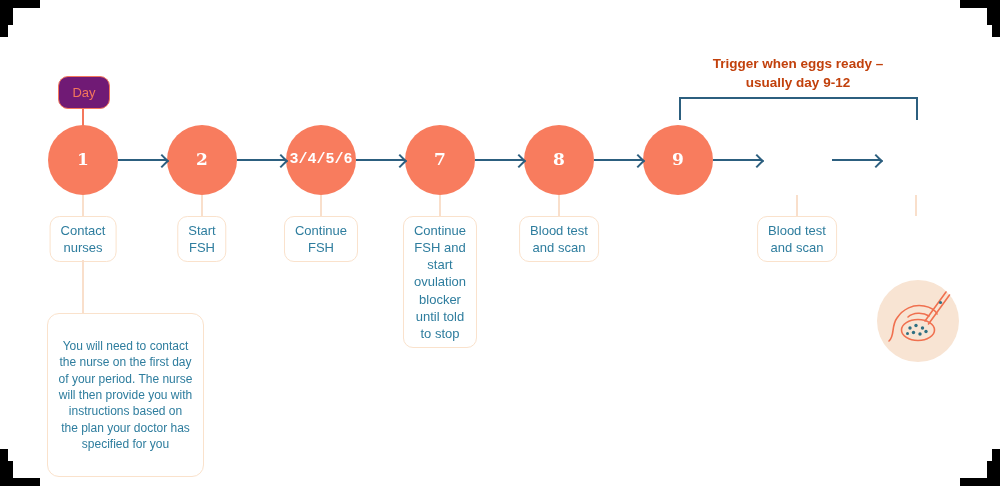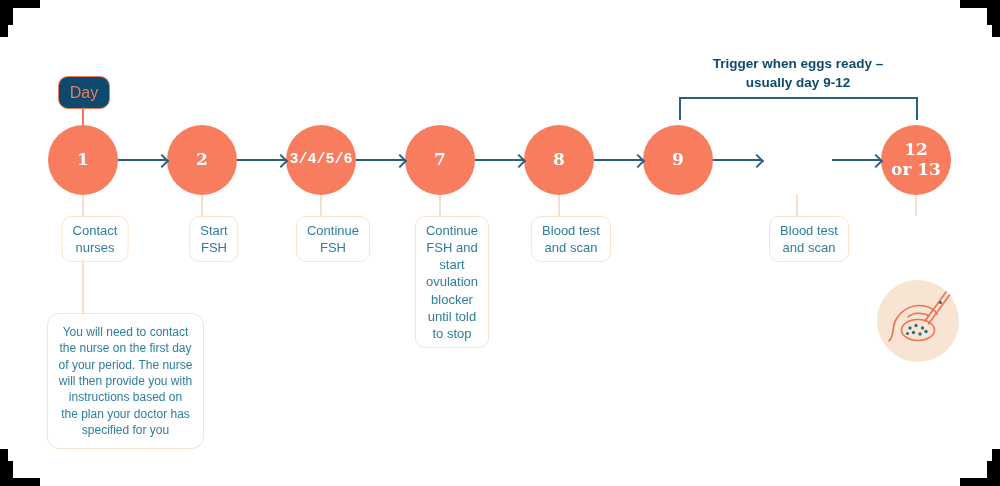--- a/index.html
+++ b/index.html
@@ -9,49 +9,49 @@
   }
   
   .corner{position:absolute;width:40px;height:40px;background:#000;
     clip-path:polygon(0 0,40px 0,40px 8px,13px 8px,13px 25px,8px 25px,8px 37px,0 37px);}
   .corner.tl{left:0;top:0;}
   .corner.tr{right:0;top:0;transform:scaleX(-1);}
   .corner.bl{left:0;bottom:0;transform:scaleY(-1);}
   .corner.br{right:0;bottom:0;transform:scale(-1,-1);}
   
   .day-tag{position:absolute;left:58px;top:76px;width:50px;height:31px;
-    border:1.5px solid #F4775C;border-radius:10px;background:#0c4a6e;color:#F4775C;
-    font-size:16px;display:flex;align-items:center;justify-content:center;}
+    border:1.5px solid #F4775C;border-radius:10px;background:#701a75;color:#F4775C;
+    font-size:13px;display:flex;align-items:center;justify-content:center;}
   .day-stem{position:absolute;left:82px;top:108px;width:2px;height:22px;background:#F4775C;}
   
   .circle{position:absolute;top:125px;width:70px;height:70px;border-radius:50%;
     background:#F87C5E;color:#ffffff;display:flex;align-items:center;justify-content:center;
     font-family:"DejaVu Serif",serif;font-weight:bold;font-size:17px;text-align:center;
     line-height:1.15;white-space:pre-line;}
   .circle.small{font-size:15px;font-family:Liberation Mono, monospace;}
   
   .arrow{position:absolute;top:159px;width:49px;height:0;border-top:2px solid #2C5F7F;}
   .arrow::after{content:"";position:absolute;right:0;top:-5.5px;width:8px;height:8px;
     border-top:2px solid #2C5F7F;border-right:2px solid #2C5F7F;transform:rotate(45deg);}
   
   .stem{position:absolute;top:195px;width:1.5px;height:21px;background:#F9DFCB;}
   .stem2{position:absolute;left:82px;top:260px;width:1.5px;height:53px;background:#F9DFCB;}
   
   .label-box{position:absolute;top:216px;transform:translateX(-50%);
     background:#fff;border:1px solid #FAE2CC;border-radius:10px;
     color:#2E7D9E;font-size:13px;line-height:1.32;text-align:center;
-    padding:5px 10px;white-space:pre-line;width:max-content;max-width:90px;margin-left:12px;}
+    padding:5px 10px;white-space:pre-line;width:max-content;max-width:90px;}
   
   .note-box{position:absolute;left:47px;top:313px;width:143px;
     background:#fff;border:1px solid #FAE2CC;border-radius:12px;
     color:#2E7D9E;font-size:12px;line-height:1.36;text-align:center;
-    padding:10px 6px;white-space:pre-line;}
+    padding:24px 6px;white-space:pre-line;}
   
   .trigger-text{position:absolute;left:798px;top:55px;transform:translateX(-50%);
-    color:#0c4a6e;font-size:13.5px;font-weight:600;line-height:1.4;text-align:center;
+    color:#c2410c;font-size:13.5px;font-weight:600;line-height:1.4;text-align:center;
     white-space:pre-line;width:max-content;}
   .bracket-h{position:absolute;left:679px;top:97px;width:239px;height:2px;background:#2C5F7F;}
   .bracket-v{position:absolute;top:97px;width:2px;height:23px;background:#2C5F7F;}
   .bracket-v.left{left:679px;}
   .bracket-v.right{left:916px;}
   
   .egg-icon{position:absolute;left:876px;top:279px;}
 </style>
 </head>
 <body>
@@ -71,22 +71,20 @@
   <div class="bracket-h"></div>
   <div class="bracket-v left"></div>
   <div class="bracket-v right"></div>
 
   <div class="circle" style="left:48px">1</div>
   <div class="circle" style="left:167px">2</div>
   <div class="circle small" style="left:286px">3/4/5/6</div>
   <div class="circle" style="left:405px">7</div>
   <div class="circle" style="left:524px">8</div>
   <div class="circle" style="left:643px">9</div>
-  <div class="circle" style="left:881px">12
-or 13</div>
 
   <div class="arrow" style="left:118px"></div>
   <div class="arrow" style="left:237px"></div>
   <div class="arrow" style="left:356px"></div>
   <div class="arrow" style="left:475px"></div>
   <div class="arrow" style="left:594px"></div>
   <div class="arrow" style="left:713px"></div>
   <div class="arrow" style="left:832px"></div>
 
   <div class="stem" style="left:82px"></div>

